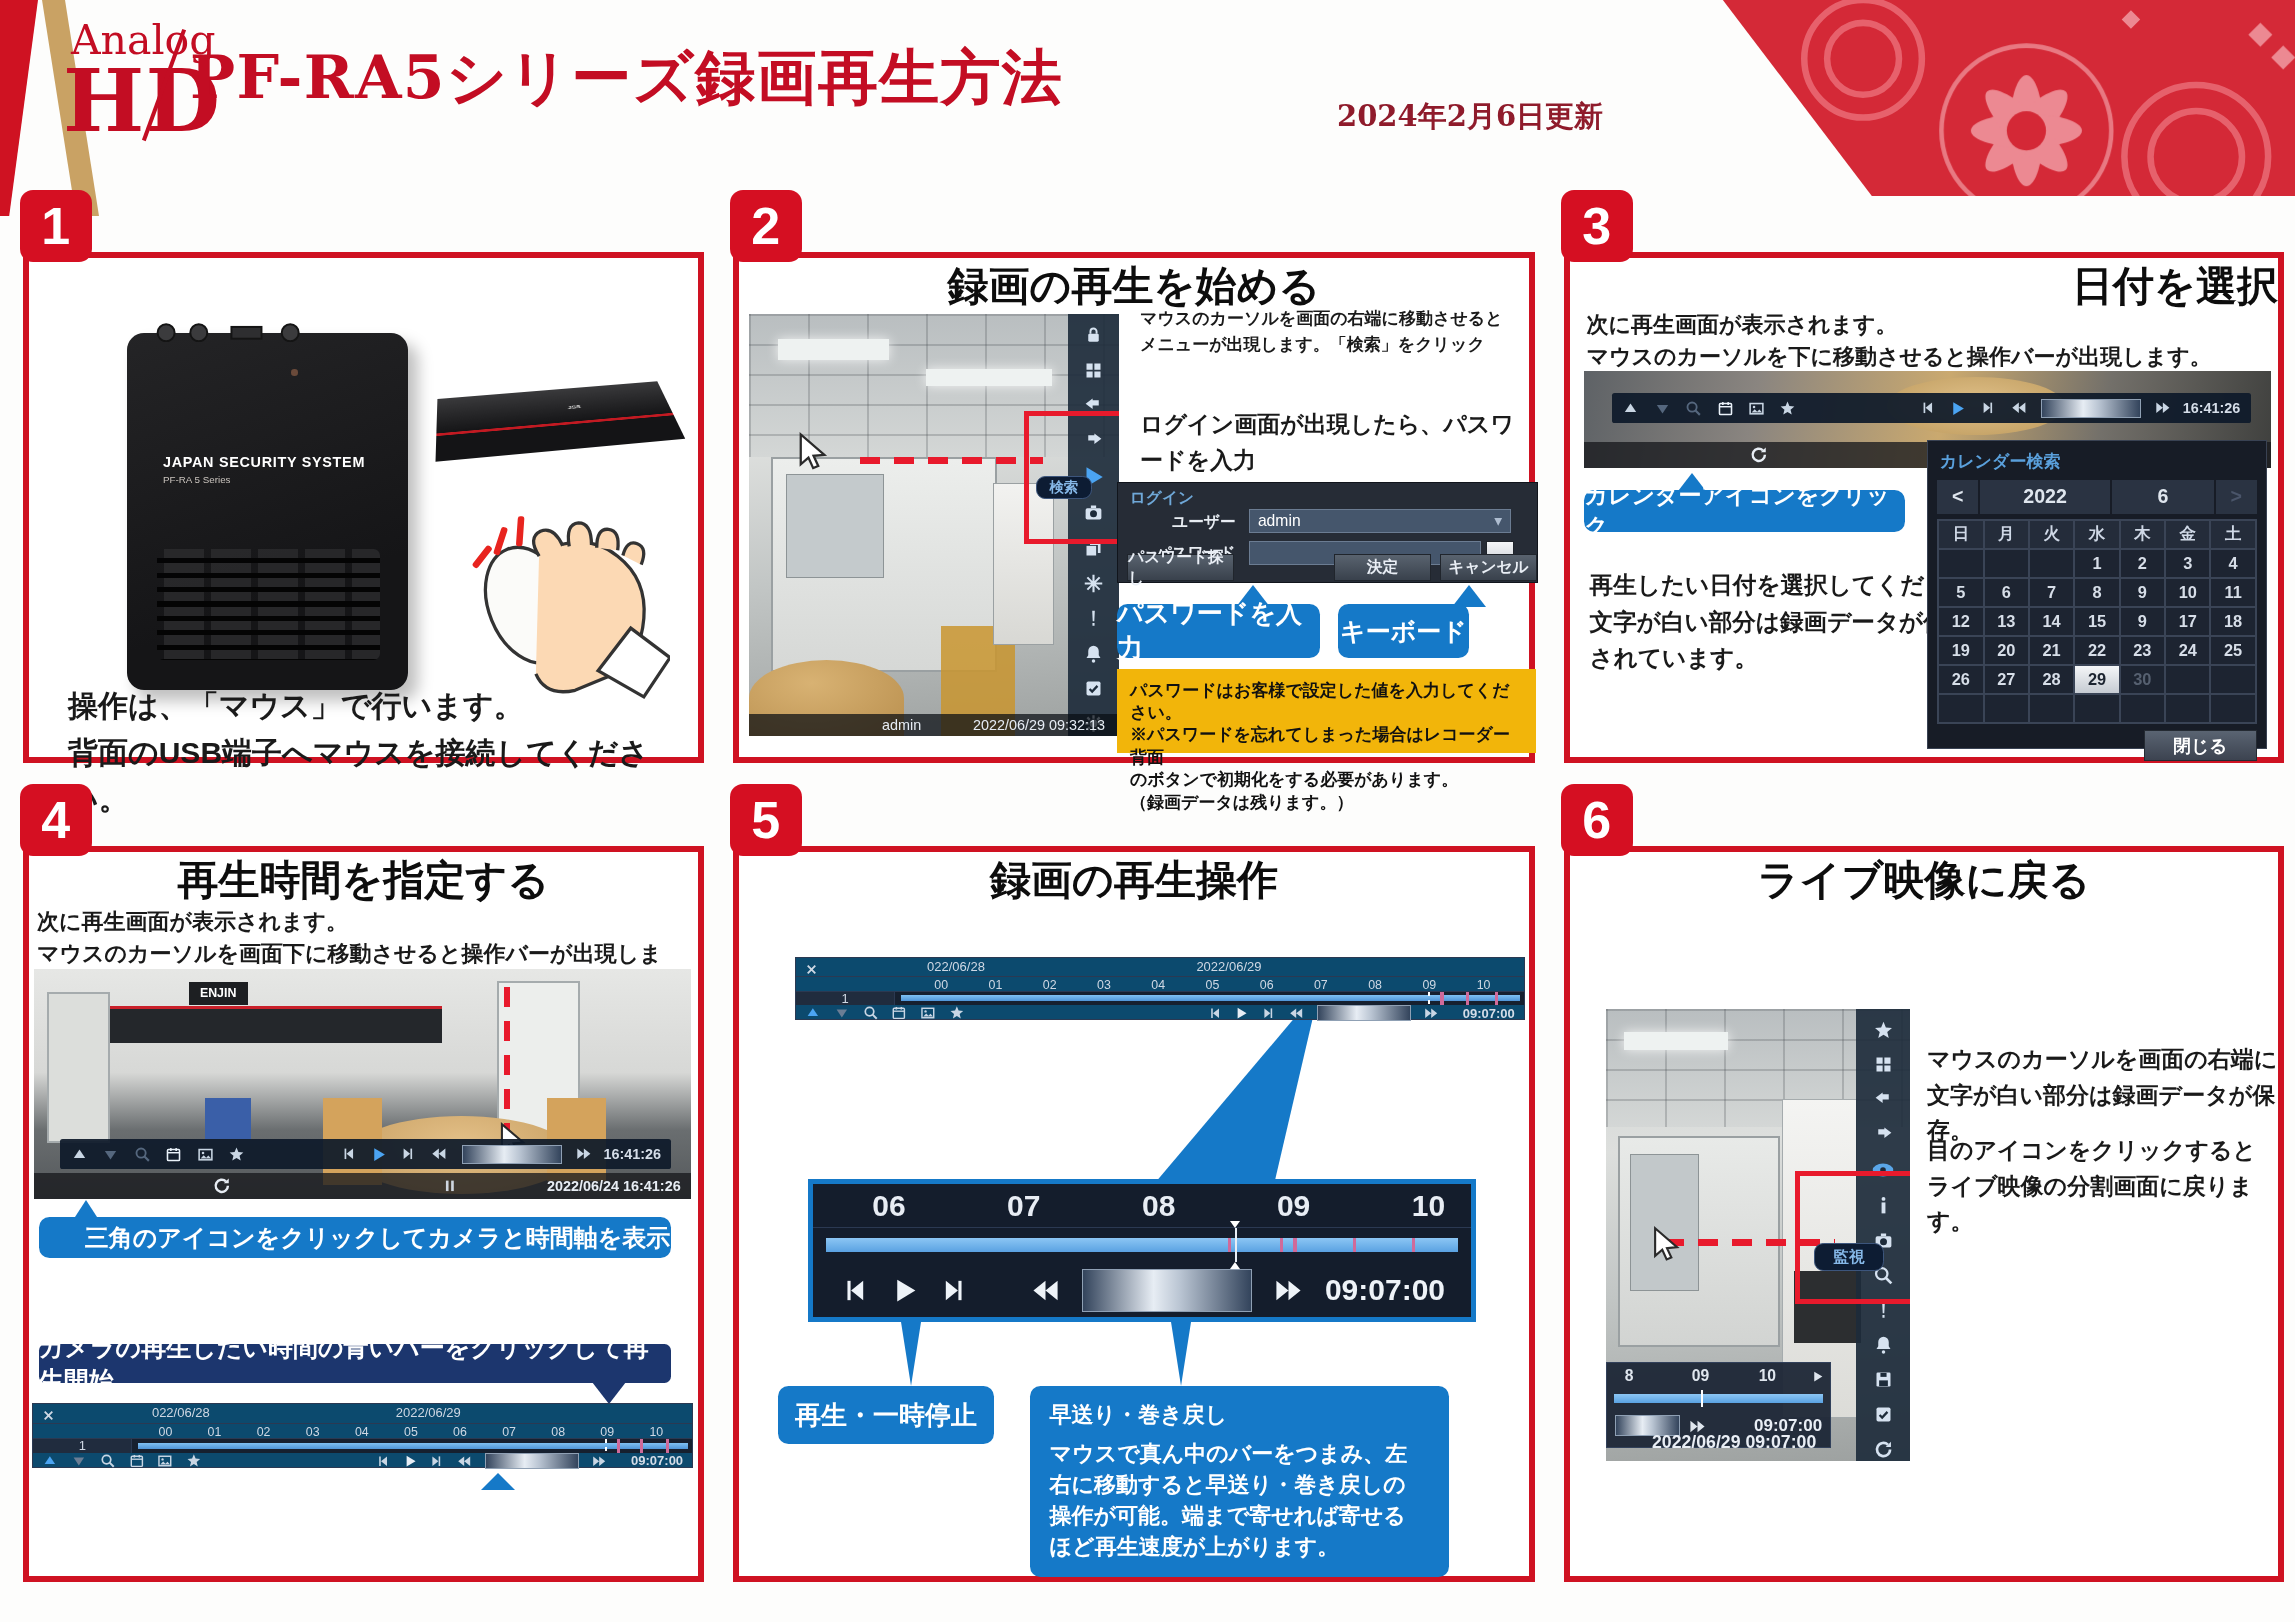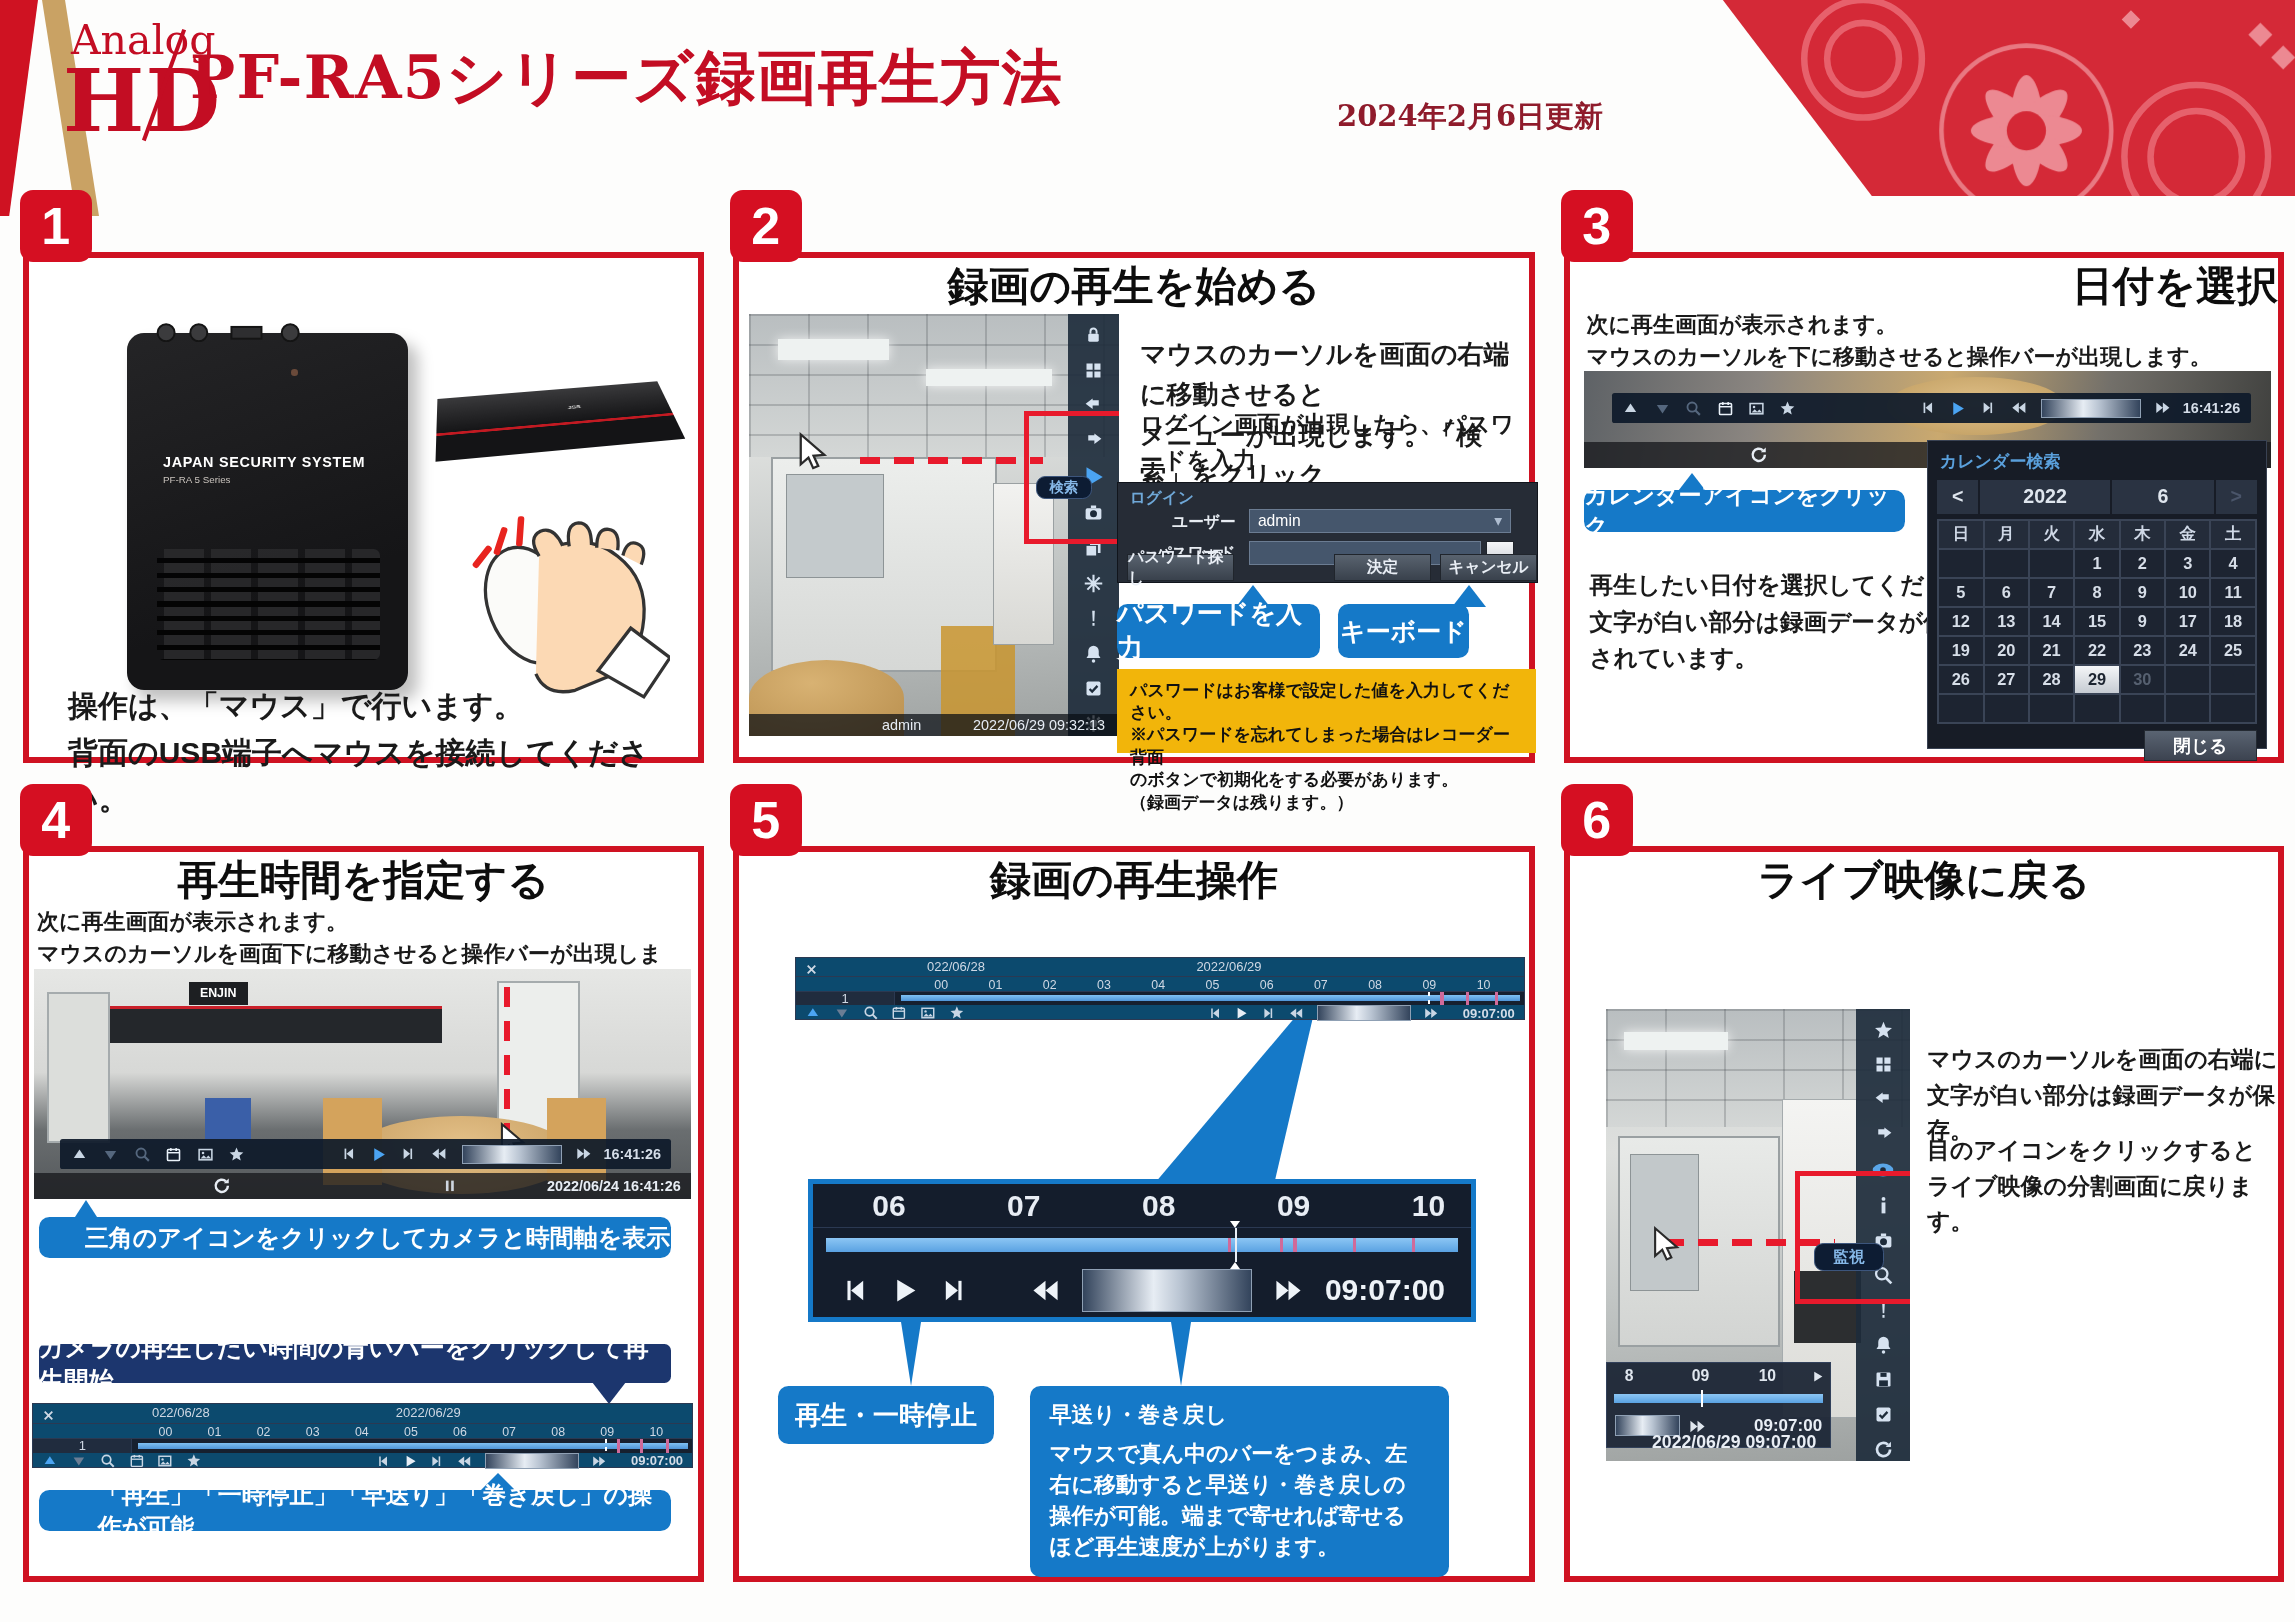--- a/index.html
+++ b/index.html
@@ -277,21 +277,21 @@
           </svg>
       </div>
       <div class="redbox" style="left:275px;top:97px;width:99px;height:123px;"></div>
       <div class="tooltip-pill" style="left:287px;top:162px;width:54px;height:21px;">検索</div>
       <div class="statusbar">
         <span style="margin-left:36%;">admin</span>
         <span style="margin-left:14%;">2022/06/29 09:32:13</span>
       </div>
     </div>
 
-    <div class="abs jtext" style="left:401px;top:76px;font-size:26px;">
+    <div class="abs jtext" style="left:401px;top:48px;font-size:17px;">
       <div>マウスのカーソルを画面の右端に移動させると</div>
       <div>メニューが出現します。「検索」をクリック</div>
     </div>
     <div class="abs jtext" style="left:401px;top:149px;font-size:23px;">
       <div>ログイン画面が出現したら、パスワードを入力</div>
       <div>入力完了後、「決定」をクリック</div>
     </div>
 
     <div class="login" style="left:378px;top:224px;width:419px;height:99px;">
       <div class="ttl">ログイン</div>
@@ -631,21 +631,20 @@
             </svg></span>
           <div class="shuttle" style="width: 92px; height: 14.4px;"></div>
           <span><svg class="icon-svg" width="14.4" height="14.4" viewBox="0 0 24 24" fill="#c9d6e4">
               <path d="M2 4l10 8L2 20zM12 4l10 8-10 8z"></path>
             </svg></span>
           <span class="optime" style="font-size: 13px;">09:07:00</span>
         </div>
       </div>
 
     <div class="tail-up" style="left:452px;top:621px;border-bottom-width:17px;"></div>
-    <div class="callout" style="left:9.8px;top:638px;width:632px;height:41px;font-size:24px;padding-left:59px;box-sizing:border-box;">「再生」「一時停止」「早送り」「巻き戻し」の操作が可能</div>
   </div>
 
   <div class="panel" style="left:733px;top:846px;width:802px;height:736px;">
     <div class="badge">5</div>
     <div class="ptitle" style="top:1.3px;">録画の再生操作</div>
 
     <div class="timeline" style="left:56px;top:105px;width:730px;height:63px;">
         <div class="tl-top">
           <span style="position:absolute;left:9.2px;top:2.6px;"><svg class="icon-svg" width="13" height="13" viewBox="0 0 24 24" fill="#cfd8e4">
               <path d="M5 5l14 14M19 5L5 19" stroke="#cfd8e4" stroke-width="3.4" fill="none"></path>

